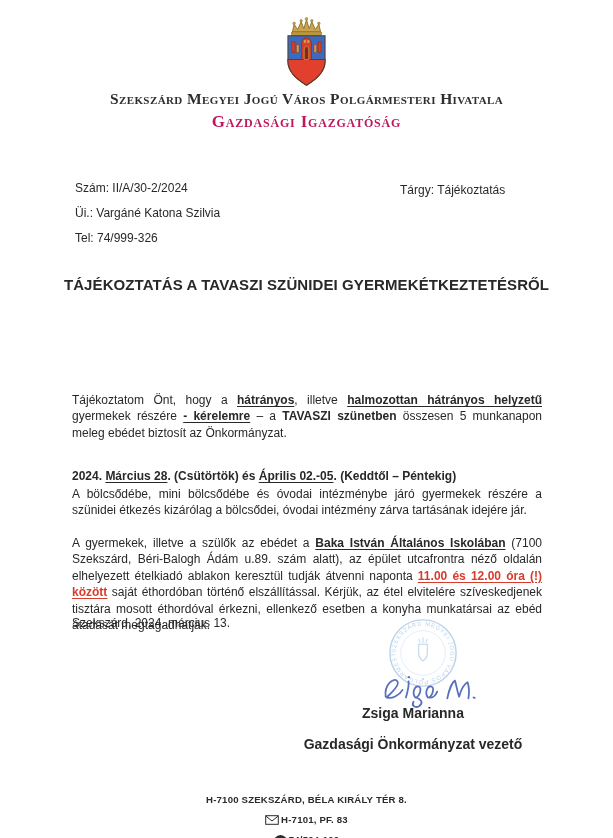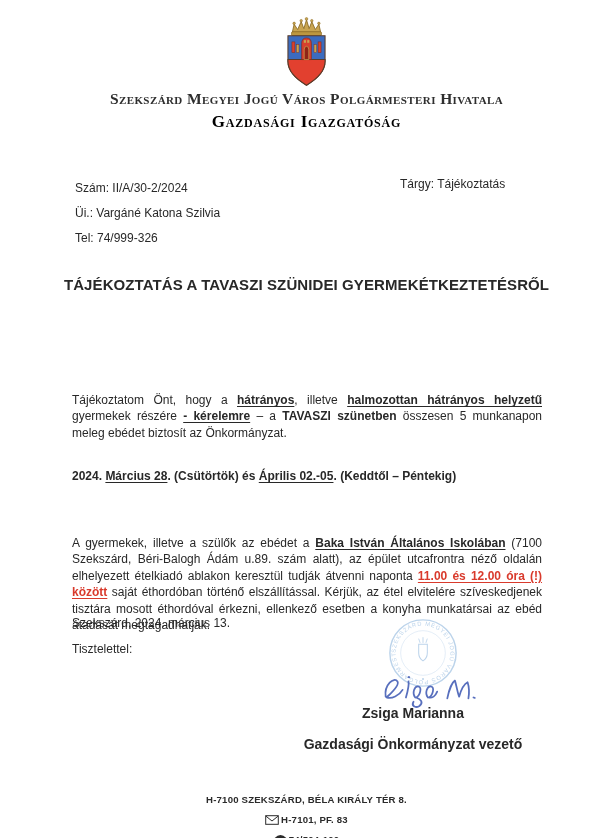--- a/index.html
+++ b/index.html
@@ -20,26 +20,26 @@
     font-family:"Liberation Serif",serif;
     font-variant:small-caps;
     font-size:15.5px;font-weight:600;letter-spacing:.4px;
     color:#2e2e2e;
   }
   .org2{
     position:absolute;top:112px;left:0;width:100%;
     font-family:"Liberation Serif",serif;
     font-variant:small-caps;
     font-size:17px;font-weight:600;letter-spacing:.8px;
-    color:#000000;
+    color:#be185d;
   }
   
   .meta-line{position:absolute;font-size:12px;line-height:14px;}
   .m-num{top:181px;left:75px;}
-  .m-subj{top:177px;left:400px;}
+  .m-subj{top:183px;left:400px;}
   .m-clerk{top:206px;left:75px;}
   .m-tel{top:231px;left:75px;}
   
   .doc-title{
     position:absolute;top:276px;left:36px;width:541px;
     text-align:center;font-weight:700;font-size:15px;letter-spacing:.1px;
   }
   
   .content{position:absolute;left:72px;width:470px;font-size:12px;line-height:16.4px;}
   .salutation{top:351px;font-weight:700;}
@@ -103,24 +103,24 @@
 
   <div class="meta-line m-num">Szám: II/A/30-2/2024</div>
   <div class="meta-line m-subj">Tárgy: Tájékoztatás</div>
   <div class="meta-line m-clerk">Üi.: Vargáné Katona Szilvia</div>
   <div class="meta-line m-tel">Tel: 74/999-326</div>
 
   <div class="doc-title">TÁJÉKOZTATÁS A TAVASZI SZÜNIDEI GYERMEKÉTKEZTETÉSRŐL</div>
 
   <p class="content p1"><span>Tájékoztatom Önt, hogy a </span><span class="run-b run-u">hátrányos</span><span>, illetve </span><span class="run-b run-u">halmozottan hátrányos helyzetű</span><span> gyermekek részére </span><span class="run-b run-u">- kérelemre</span><span> – a </span><span class="run-b">TAVASZI szünetben</span><span> összesen 5 munkanapon meleg ebédet biztosít az Önkormányzat.</span></p>
   <div class="content dateline"><span class="run-b">2024. </span><span class="run-b run-u">Március 28</span><span class="run-b">. (Csütörtök)  és </span><span class="run-b run-u">Április 02.-05</span><span class="run-b">. (Keddtől – Péntekig)</span></div>
+  <p class="content p2">A bölcsődébe, mini bölcsődébe és óvodai intézménybe járó gyermekek részére a szünidei étkezés kizárólag a bölcsődei, óvodai intézmény zárva tartásának idejére jár.</p>
   <p class="content p3"><span>A gyermekek, illetve a szülők az ebédet a </span><span class="run-b run-u">Baka István Általános Iskolában</span><span> (7100 Szekszárd, Béri-Balogh Ádám u.89. szám alatt), az épület utcafrontra néző oldalán elhelyezett ételkiadó ablakon keresztül tudják átvenni naponta </span><span class="run-b run-u run-red">11.00 és 12.00 óra (!) között</span><span> saját éthordóban történő elszállítással. Kérjük, az étel elvitelére szíveskedjenek tisztára mosott éthordóval érkezni, ellenkező esetben a konyha munkatársai az ebéd átadását megtagadhatják.</span></p>
 
   <div class="content place-date">Szekszárd, 2024. március 13.</div>
-  <div class="content regards">Tisztelettel:</div>
 
   <svg class="stamp" viewBox="0 0 100 100" aria-hidden="true">
     <circle cx="50" cy="50" r="46" fill="none" stroke="#93b9de" stroke-width="2"></circle>
     <circle cx="50" cy="50" r="31" fill="none" stroke="#93b9de" stroke-width=".8" opacity=".7"></circle>
     <defs>
       <path id="stamp-ring" d="M12,50 A38,38 0 1 1 88,50 A38,38 0 1 1 12,50"></path>
     </defs>
     <text font-size="8" fill="#93b9de" letter-spacing="1.2" font-family="Liberation Sans, sans-serif">
       <textPath href="#stamp-ring">SZEKSZÁRD MEGYEI JOGÚ VÁROS POLGÁRMESTERI HIVATALA</textPath>
     </text>

